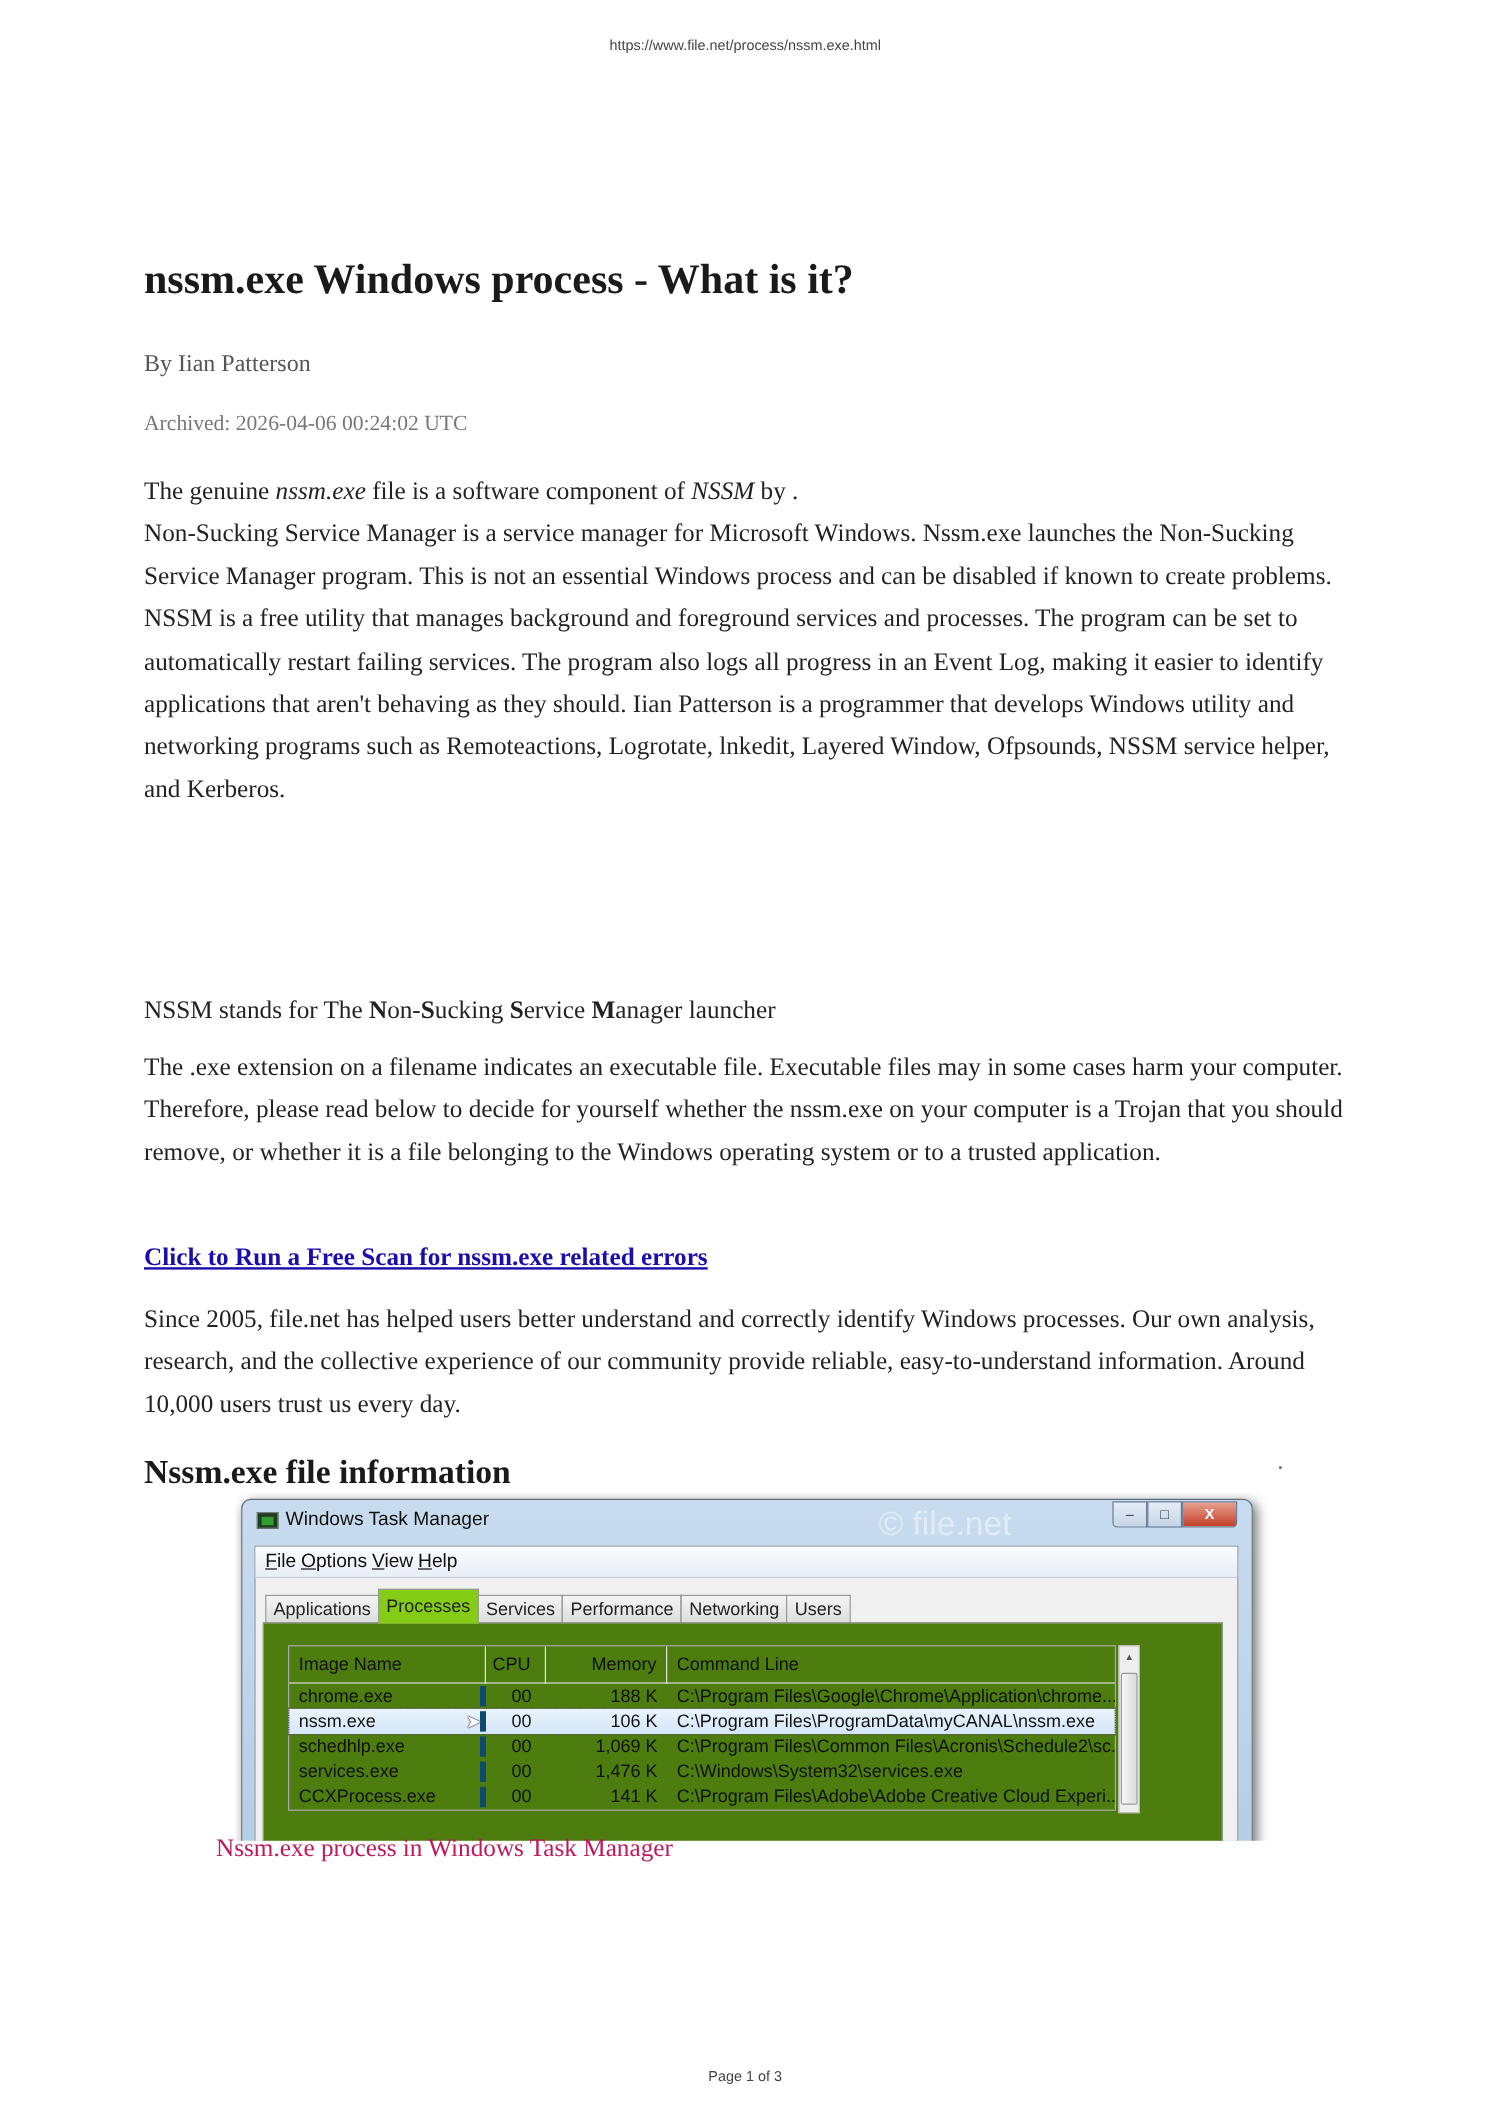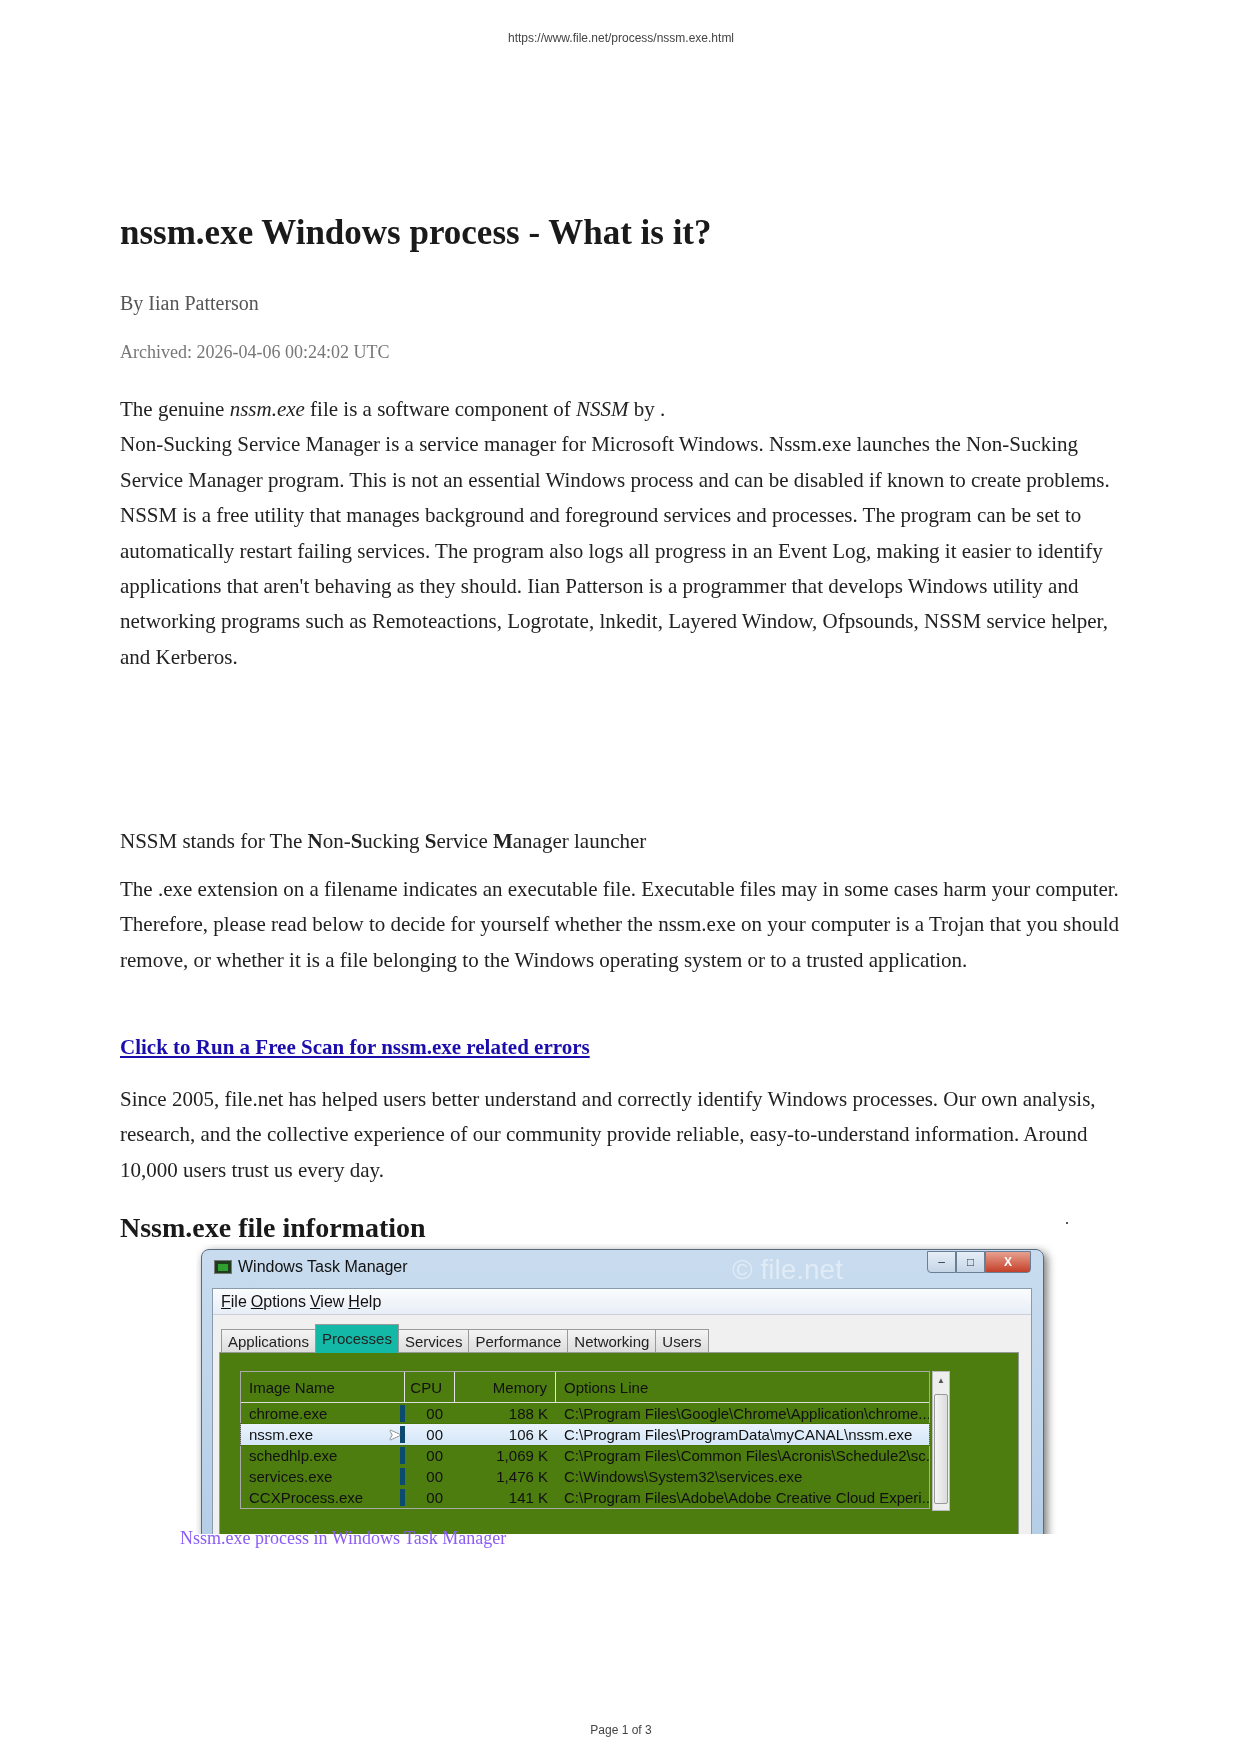--- a/index.html
+++ b/index.html
@@ -33,37 +33,37 @@
     .watermark { position: absolute; left: 530px; top: 4px; font-family: "Liberation Sans", sans-serif; font-size: 28px; color: rgba(255,255,255,0.45); }
     .tm-ctrls { position: absolute; right: 12px; top: 1px; display: flex; }
     .tm-btn { width: 29px; height: 22px; border: 1px solid #6a7f95; background: linear-gradient(#e6eef7, #c5d5e6); display: flex; align-items: center; justify-content: center; font-family: "Liberation Sans", sans-serif; font-size: 12px; color: #334; }
     .tm-btn.close { width: 46px; background: linear-gradient(#e8a08f, #c4402a); color: #fff; font-weight: bold; border-radius: 0 0 4px 0; }
     .tm-btn.min { border-radius: 0 0 0 4px; }
     .tm-body { position: absolute; left: 10px; top: 38px; width: 820px; height: 280px; background: #f0f0f0; border: 1px solid #8a9bad; }
     .menubar { height: 26px; display: flex; gap: 4px; padding: 4px 8px; font-family: "Liberation Sans", sans-serif; font-size: 16px; color: #111; background: linear-gradient(#fafcfe, #e8eef6); border-bottom: 1px solid #ccd; }
     .menubar span::first-letter { text-decoration: underline; }
     .tabs { position: absolute; top: 36px; left: 8px; display: flex; align-items: flex-end; height: 28px; }
     .tab { font-family: "Liberation Sans", sans-serif; font-size: 15px; color: #222; padding: 3px 6px; border: 1px solid #999; border-bottom: none; background: linear-gradient(#f4f4f4, #dcdcdc); margin-right: -1px; height: 24px; }
-    .tab.active { background: #14b8a6; height: 29px; padding-top: 5px; position: relative; z-index: 2; margin-top: 16px; }
+    .tab.active { background: #84cc16; height: 29px; padding-top: 5px; position: relative; z-index: 2; margin-top: 16px; }
     .tab-panel { position: absolute; top: 63px; left: 6px; width: 800px; height: 220px; background: #4d7c0f; border: 1px solid #999; }
     .grid { position: absolute; left: 20px; top: 18px; width: 690px; font-family: "Liberation Sans", sans-serif; font-size: 15px; color: #111; border: 1px solid #aaa; }
     .grid-head { display: flex; height: 31px; align-items: center; border-bottom: 1px solid #ddd; }
     .grid-row { display: flex; height: 21px; align-items: center; }
     .grid-row.sel { background: linear-gradient(#eaf3fc, #d4e6f8); outline: 1px dotted #555; }
     .c1 { width: 164px; padding-left: 8px; border-right: 5px solid #0c4a6e; }
     .c2 { width: 50px; text-align: right; padding-right: 12px; }
     .c3 { width: 101px; text-align: right; padding-right: 8px; }
     .c4 { flex: 1; padding-left: 8px; white-space: nowrap; overflow: hidden; }
     .grid-head .c1, .grid-head .c2, .grid-head .c3 { border-right: 1px solid #e4e4e4; height: 31px; line-height: 31px; }
     .scrollbar { position: absolute; left: 712px; top: 18px; width: 18px; height: 140px; background: #eee; border: 1px solid #bbb; }
     .scroll-up { height: 18px; font-size: 8px; text-align: center; color: #555; line-height: 18px; }
     .scroll-thumb { position: absolute; left: 1px; top: 22px; width: 14px; height: 110px; background: linear-gradient(90deg, #f6f6f6, #dcdcdc); border: 1px solid #999; border-radius: 2px; }
     .cursor { position: absolute; left: 168px; top: 72px; font-size: 16px; color: #fff; text-shadow: 0 0 1px #000, 0 0 1px #000; }
 
-    .caption { position: absolute; left: 180px; top: 1528px; font-size: 18px; color: #8b5cf6; }
+    .caption { position: absolute; left: 180px; top: 1528px; font-size: 21px; color: #be185d; }
   </style>
 </head>
 <body>
 
 <div class="print-header">https://www.file.net/process/nssm.exe.html</div>
 
 <div class="content">
   <h1>nssm.exe Windows process - What is it?</h1>
   <div class="byline">By Iian Patterson</div>
   <div class="archived">Archived: 2026-04-06 00:24:02 UTC</div>
@@ -118,21 +118,21 @@
         <div class="tab">Performance</div>
         <div class="tab">Networking</div>
         <div class="tab">Users</div>
       </div>
       <div class="tab-panel">
         <div class="grid">
           <div class="grid-head">
             <div class="c1">Image Name</div>
             <div class="c2">CPU</div>
             <div class="c3">Memory</div>
-            <div class="c4">Options Line</div>
+            <div class="c4">Command Line</div>
           </div>
           <div class="grid-row">
             <div class="c1">chrome.exe</div>
             <div class="c2">00</div>
             <div class="c3">188 K</div>
             <div class="c4">C:\Program Files\Google\Chrome\Application\chrome....</div>
           </div>
           <div class="grid-row sel">
             <div class="c1">nssm.exe</div>
             <div class="c2">00</div>

